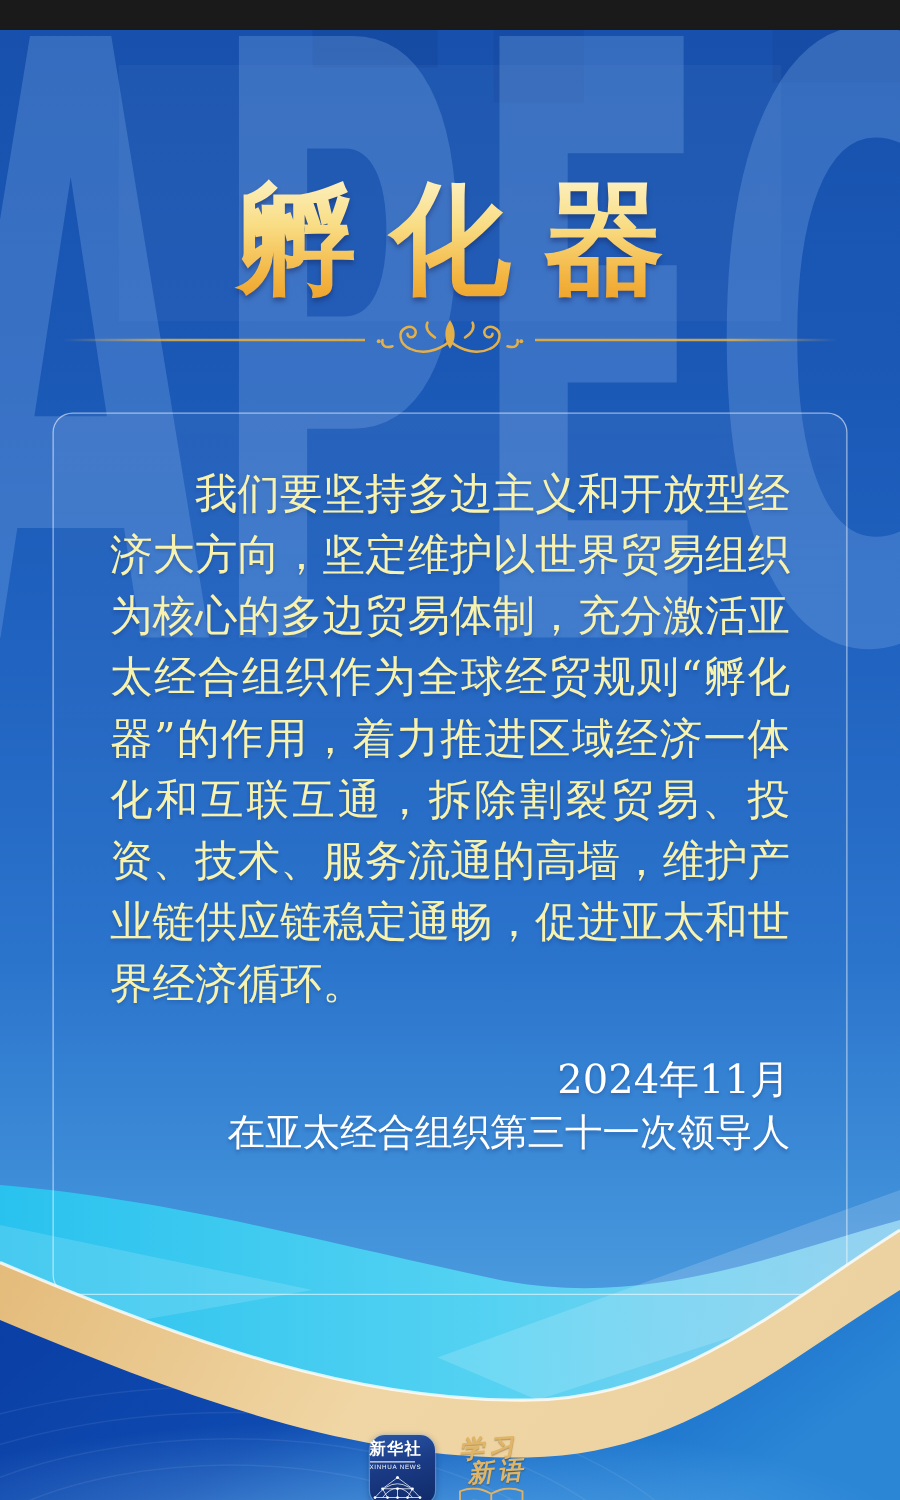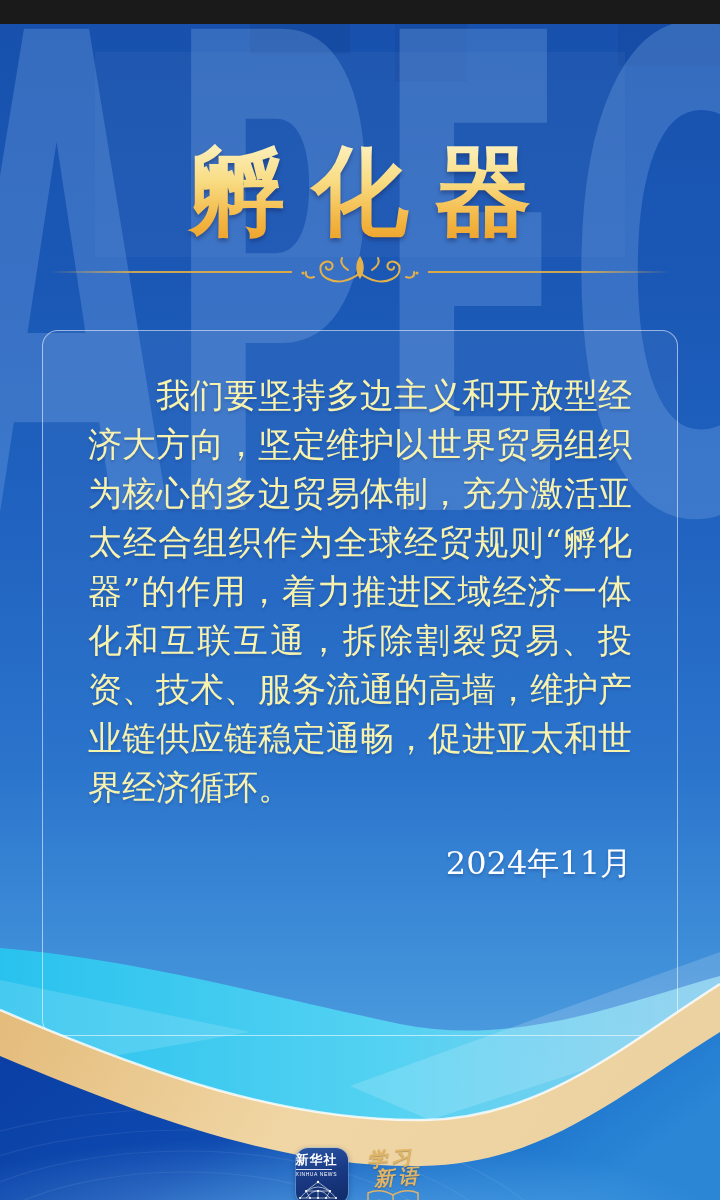--- a/index.html
+++ b/index.html
@@ -130,20 +130,21 @@
     </defs>
     <path d="M0,924 C140,936 250,968 400,1000 C520,1024 630,976 720,952 L720,1200 L0,1200 Z" fill="url(#gcyan)"></path>
     <path d="M0,956 L250,1008 L0,1052 Z" fill="rgba(255,255,255,0.14)"></path>
     <path d="M350,1062 L720,928 L720,1002 L430,1096 Z" fill="rgba(255,255,255,0.16)"></path>
   </svg>
 
   <div class="card">
     <p class="quote">我们要坚持多边主义和开放型经济大方向，坚定维护以世界贸易组织为核心的多边贸易体制，充分激活亚太经合组织作为全球经贸规则“孵化器”的作用，着力推进区域经济一体化和互联互通，拆除割裂贸易、投资、技术、服务流通的高墙，维护产业链供应链稳定通畅，促进亚太和世界经济循环。</p>
     <div class="attrib">
       <div class="date">2024年11月</div>
+      <div class="src">在亚太经合组织第三十一次领导人</div>
     </div>
   </div>
 
   <svg class="waves front" viewBox="0 0 720 1200">
     <defs>
       <linearGradient id="ggold" x1="0" y1="0" x2="1" y2="0.15">
         <stop offset="0" stop-color="#e3ba79"></stop>
         <stop offset="0.5" stop-color="#f0d6a4"></stop>
         <stop offset="1" stop-color="#ecd2a0"></stop>
       </linearGradient>

